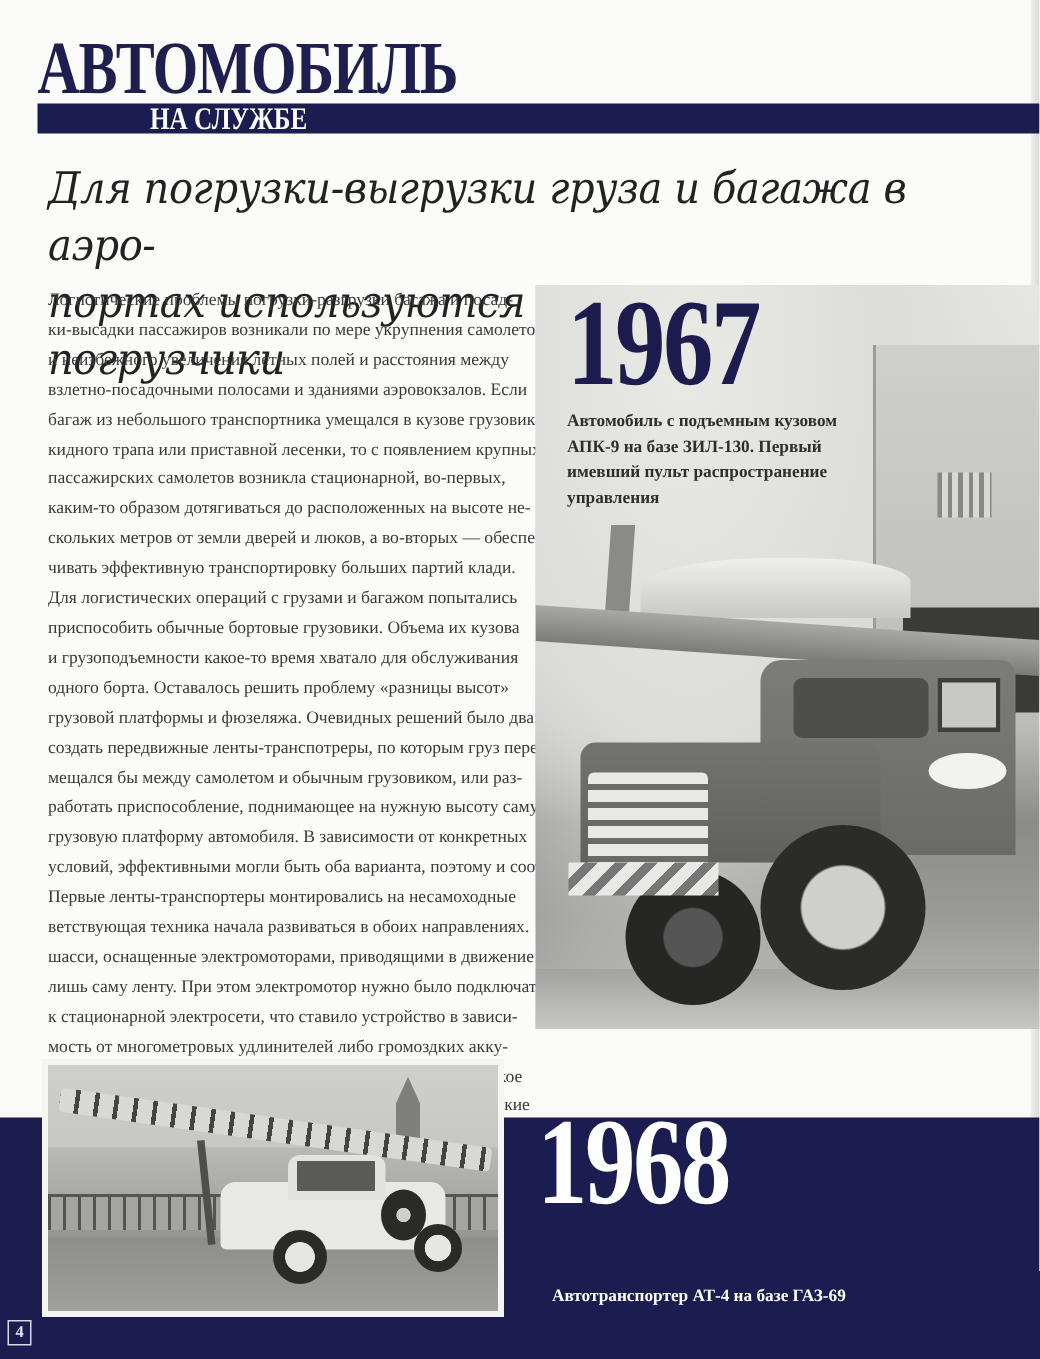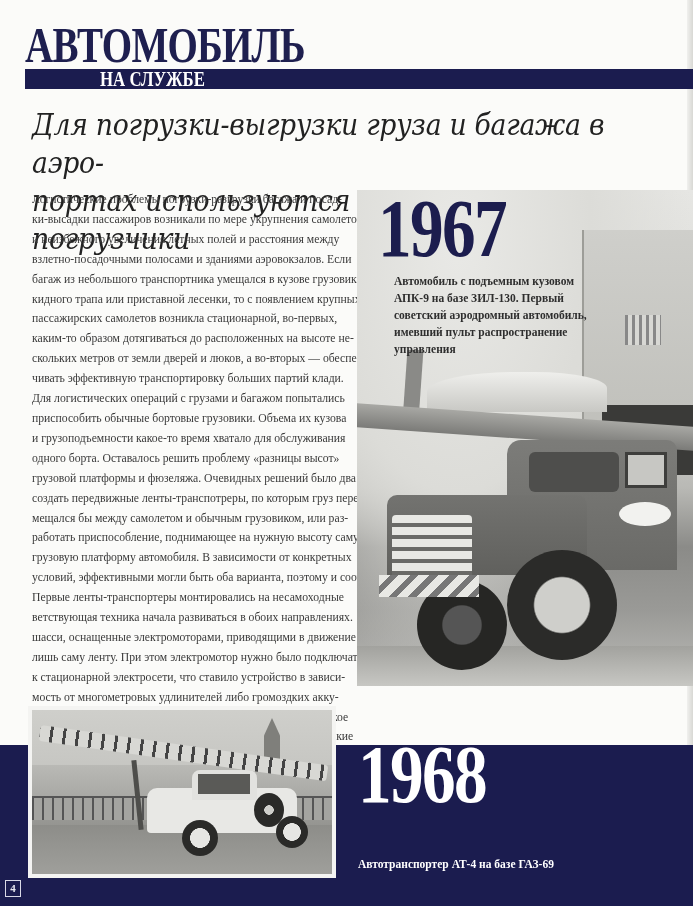--- a/index.html
+++ b/index.html
@@ -66,21 +66,21 @@
     .p67-ground { position: absolute; left: 0; bottom: 0; width: 336px; height: 40px; background: linear-gradient(180deg, #a2a29e, #c7c7c3); }
 
     .year-1967 {
       position: absolute; left: 378px; top: 190px;
       font-family: "Liberation Serif", serif; font-weight: bold;
       font-size: 82px; line-height: 78px; color: #1c1d4e;
       transform: scaleX(0.82); transform-origin: left top;
       letter-spacing: -2px;
     }
     .caption-1967 {
-      position: absolute; left: 394px; top: 273px; width: 220px;
+      position: absolute; left: 378px; top: 273px; width: 220px;
       font-family: "Liberation Serif", serif; font-weight: bold;
       font-size: 11.5px; line-height: 17px; color: #2e2e2e;
     }
     .caption-1967 span { display: block; white-space: nowrap; }
 
     .bottom-band {
       position: absolute; left: 0; top: 745px; width: 693px; height: 161px;
       background: #1b1c4f;
     }
     .photo-1968-frame {
@@ -105,21 +105,21 @@
     .p68-wheel2 { position: absolute; left: 244px; top: 106px; width: 32px; height: 32px; border-radius: 50%; background: radial-gradient(circle, #e6e6e3 0 38%, #2a2a28 40%); }
 
     .year-1968 {
       position: absolute; left: 358px; top: 736px;
       font-family: "Liberation Serif", serif; font-weight: bold;
       font-size: 82px; line-height: 78px; color: #ffffff;
       transform: scaleX(0.82); transform-origin: left top;
       letter-spacing: -2px;
     }
     .caption-1968 {
-      position: absolute; left: 358px; top: 858px;
+      position: absolute; left: 368px; top: 858px;
       font-family: "Liberation Serif", serif; font-weight: bold;
       font-size: 11.5px; color: #ffffff; white-space: nowrap;
     }
 
     .page-number {
       position: absolute; left: 5px; top: 880px; width: 16px; height: 17px;
       border: 1.5px solid #d9d9e6; color: #e8e8f0;
       font-family: "Liberation Serif", serif; font-weight: bold; font-size: 11px;
       text-align: center; line-height: 14px;
     }
@@ -185,21 +185,20 @@
   <div class="p67-ground"></div>
   <div class="p67-wheel1"></div>
   <div class="p67-wheel2"></div>
   <div class="p67-bumper"></div>
 </div>
 
 <div class="year-1967">1967</div>
 <div class="caption-1967">
   <span>Автомобиль с подъемным кузовом</span>
   <span>АПК-9 на базе ЗИЛ-130. Первый</span>
-  <span>советский аэродромный автомобиль,</span>
   <span>имевший пульт распространение</span>
   <span>управления</span>
 </div>
 
 <div class="bottom-band"></div>
 
 <div class="photo-1968-frame">
   <div class="photo-1968">
     <div class="p68-city"></div>
     <div class="p68-tower"></div>

